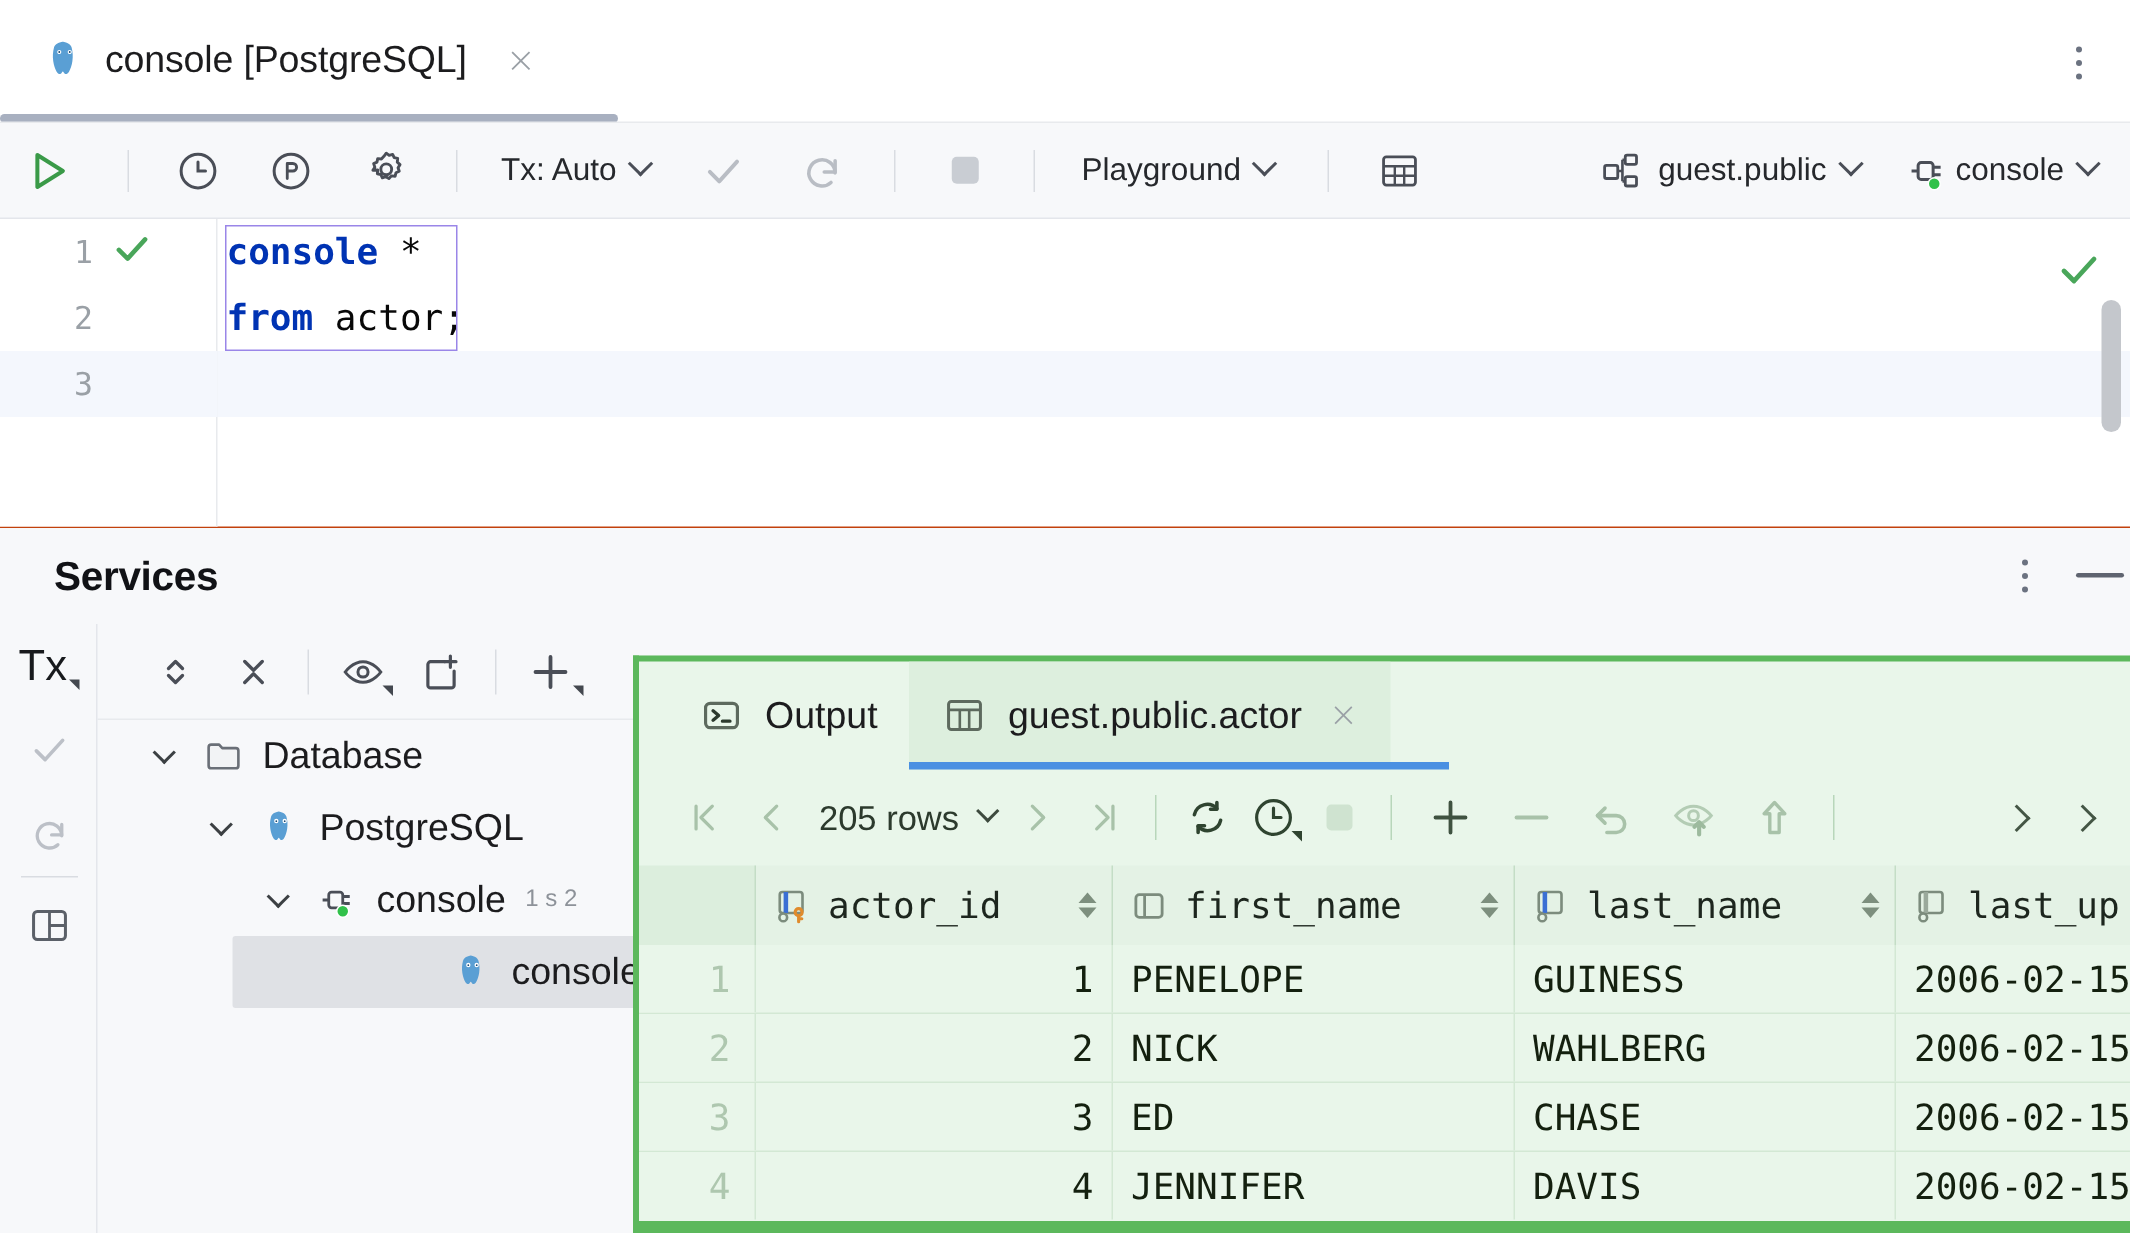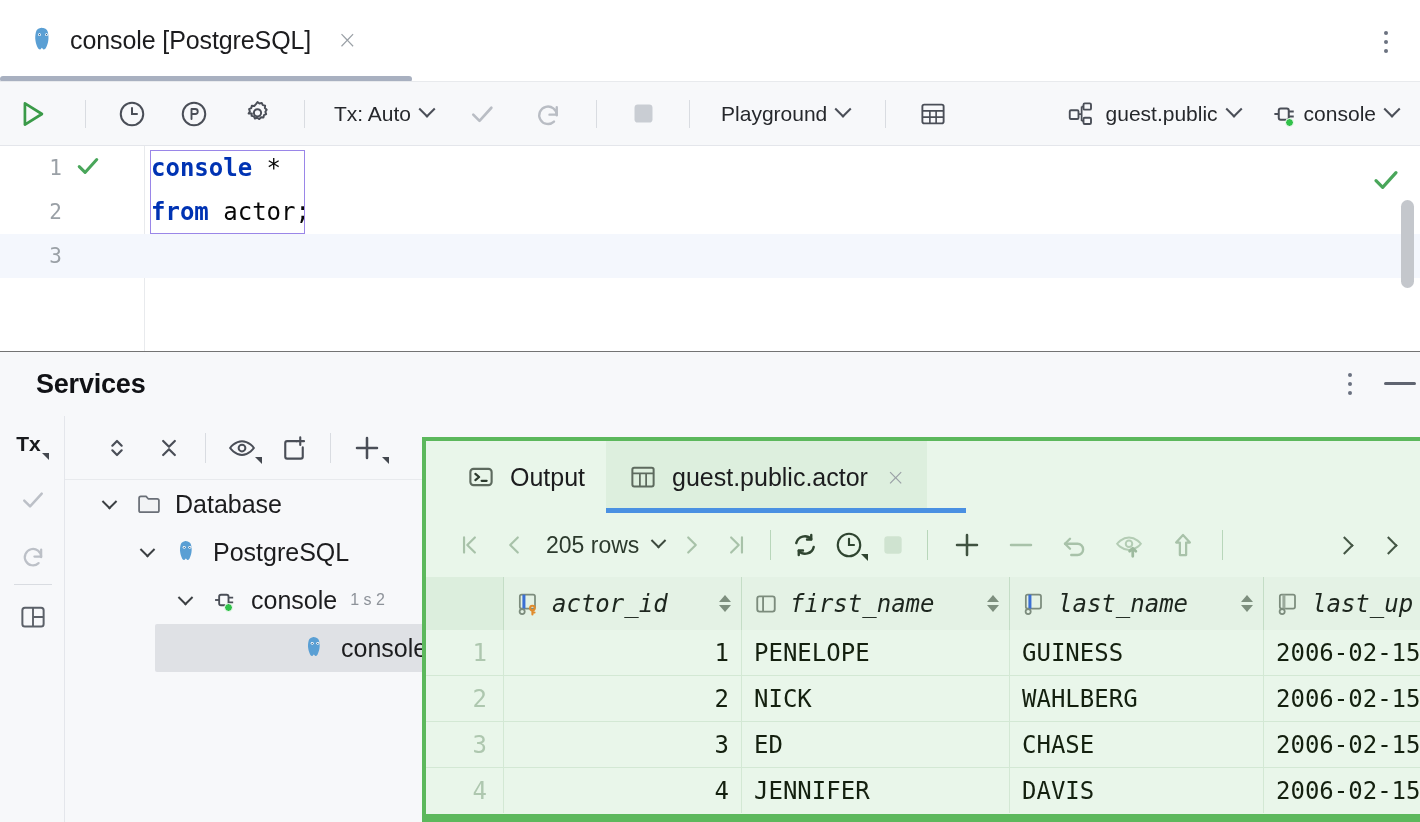--- a/index.html
+++ b/index.html
@@ -3,21 +3,21 @@
 <meta charset="utf-8">
 <style>
   * { box-sizing: border-box; margin: 0; padding: 0; }
   html, body {
     width: 1420px; height: 822px;
     font-family: "Liberation Sans", sans-serif;
     background: #ffffff;
     overflow: hidden;
     -webkit-font-smoothing: antialiased;
   }
-  .app { position: relative; width: 1420px; height: 822px; background: #737373; }
+  .app { position: relative; width: 1420px; height: 822px; background: #c2410c; }
 
   
   .tabbar {
     position: absolute; left: 0; top: 0; width: 1420px; height: 82px;
     background: #ffffff;
   }
   .tab {
     position: absolute; left: 18px; top: 14px; height: 52px;
     display: flex; align-items: center; gap: 12px;
     padding: 0 8px 0 10px;
@@ -111,21 +111,21 @@
     display: flex; flex-direction: column; align-items: center; justify-content: center; gap: 5px;
   }
   .svc-min { position: absolute; right: 16px; top: 30px; width: 32px; height: 3px; background: #5f6470; border-radius: 2px; }
 
   
   .vstrip {
     position: absolute; left: 0; top: 64px; width: 65px; height: 406px;
     background: #f7f8fa; border-right: 1px solid #e4e6eb;
   }
   .vs-item { position: absolute; left: 0; width: 65px; height: 56px; display: flex; align-items: center; justify-content: center; }
-  .vs-tx { font-size: 21px; color: #181a1d; font-weight: 700; }
+  .vs-tx { font-size: 29px; color: #181a1d; font-weight: 400; }
   .vs-divider { position: absolute; left: 14px; width: 38px; height: 1px; background: #d9dce1; }
 
   
   .tree-tb {
     position: absolute; left: 65px; top: 64px; width: 1355px; height: 64px;
     display: flex; align-items: center; border-bottom: 1px solid #e8eaed;
   }
   .tt-btn { width: 52px; height: 64px; display: flex; align-items: center; justify-content: center; }
   .tt-sep { width: 1px; height: 30px; background: #d9dce1; margin: 0 10px; }
 
@@ -170,21 +170,21 @@
   }
   .arr-r {
     display: inline-block; width: 13px; height: 13px;
     border-right: 2.6px solid #90a791; border-top: 2.6px solid #90a791;
     transform: rotate(45deg);
   }
   .arr-r.dark { border-color: #445645; }
 
   
   .dgrid { position: absolute; left: 0; top: 136px; width: 994px; height: 245px; }
-  .dg-headrow { position: absolute; left: 0; top: 0; width: 994px; height: 53px; border-bottom: 4px solid #22c55e; font-style: italic; }
+  .dg-headrow { position: absolute; left: 0; top: 0; width: 994px; height: 53px; border-bottom: 4px solid #22c55e; }
   .dg-hcell {
     position: absolute; top: 0; height: 53px; display: flex; align-items: center;
     border-right: 1px solid #c4ddc6; background: #e4f2e5; padding: 0 10px; gap: 10px;
   }
   .dg-hcell.rownum { background: #dceedd; border-right: 1px solid #c4ddc6; }
   .dg-hname { font-family: "DejaVu Sans Mono", monospace; font-size: 24px; color: #1d261e; white-space: nowrap; }
   .sortarrows { margin-left: auto; display: flex; flex-direction: column; align-items: center; justify-content: center; gap: 3px; }
   .sa-up { width: 0; height: 0; border-left: 6px solid transparent; border-right: 6px solid transparent; border-bottom: 7px solid #7d8f7e; }
   .sa-dn { width: 0; height: 0; border-left: 6px solid transparent; border-right: 6px solid transparent; border-top: 7px solid #7d8f7e; }
 

